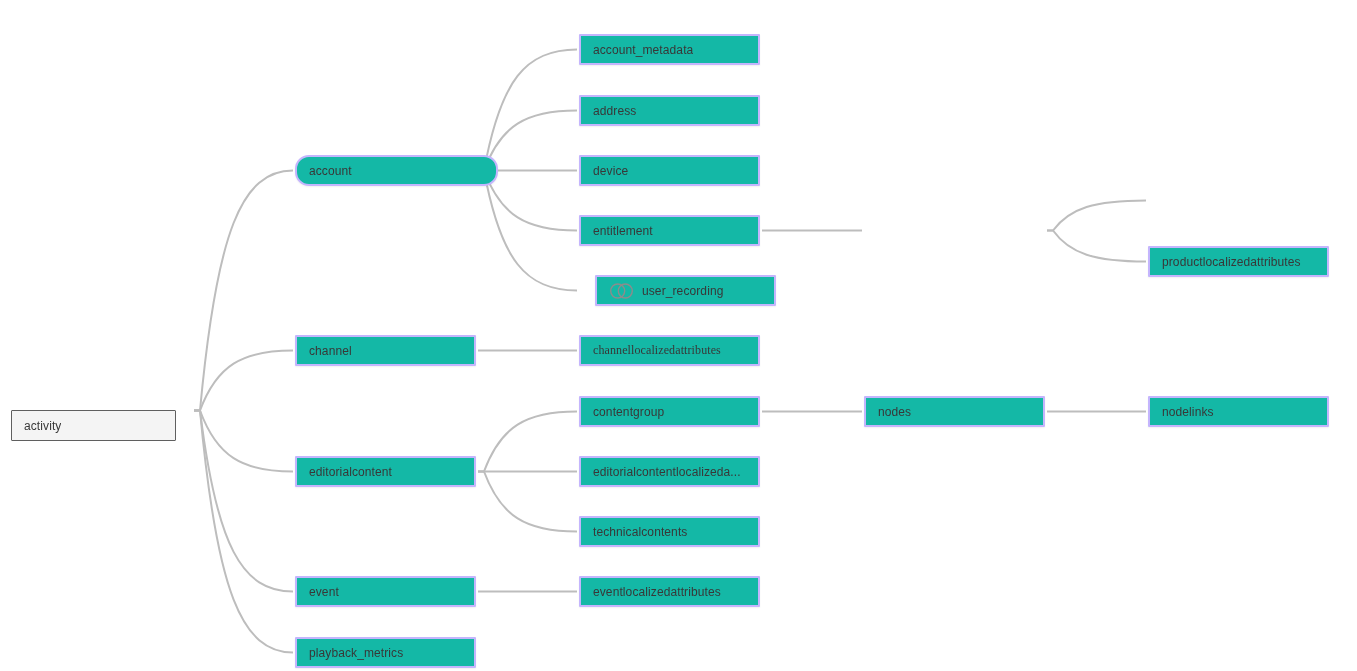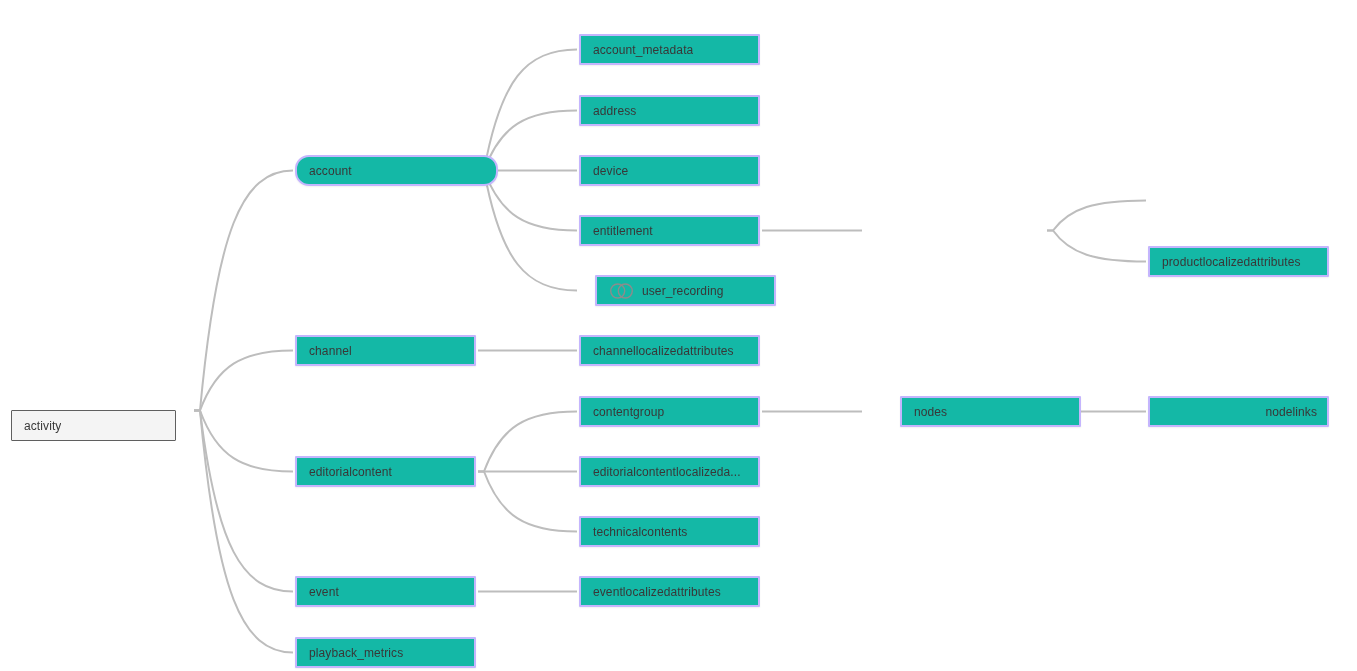--- a/index.html
+++ b/index.html
@@ -114,37 +114,37 @@
     </div>
     <div class="node" style="left: 579px; top: 275px; width: 181px; height: 31px; margin-left: 16px;">
       <span class="venn">
         <svg width="25" height="18" viewBox="0 0 25 18">
           <circle cx="8.7" cy="9" r="7" fill="none" stroke="#8c8c8c" stroke-width="1.4"></circle>
           <circle cx="16.3" cy="9" r="7" fill="none" stroke="#8c8c8c" stroke-width="1.4"></circle>
         </svg>
       </span>
       <span class="lbl">user_recording</span>
     </div>
-    <div class="node" style="left: 579px; top: 335px; width: 181px; height: 31px;">
+    <div class="node" style="left: 579px; top: 335px; width: 181px; height: 31px; font-family: Liberation Serif, serif;">
       <span class="lbl">channellocalizedattributes</span>
     </div>
     <div class="node" style="left: 579px; top: 396px; width: 181px; height: 31px;">
       <span class="lbl">contentgroup</span>
     </div>
     <div class="node" style="left: 579px; top: 456px; width: 181px; height: 31px;">
       <span class="lbl">editorialcontentlocalizeda...</span>
     </div>
     <div class="node" style="left: 579px; top: 516px; width: 181px; height: 31px;">
       <span class="lbl">technicalcontents</span>
     </div>
     <div class="node" style="left: 579px; top: 576px; width: 181px; height: 31px;">
       <span class="lbl">eventlocalizedattributes</span>
     </div>
-    <div class="node" style="left: 864px; top: 396px; width: 181px; height: 31px; margin-left: 36px;">
+    <div class="node" style="left: 864px; top: 396px; width: 181px; height: 31px;">
       <span class="lbl">nodes</span>
     </div>
     <div class="node" style="left: 1148px; top: 246px; width: 181px; height: 31px;">
       <span class="lbl">productlocalizedattributes</span>
     </div>
-    <div class="node" style="left: 1148px; top: 396px; width: 181px; height: 31px; justify-content: flex-end;">
+    <div class="node" style="left: 1148px; top: 396px; width: 181px; height: 31px;">
       <span class="lbl">nodelinks</span>
     </div>
   </div>
 
 </body></html>

